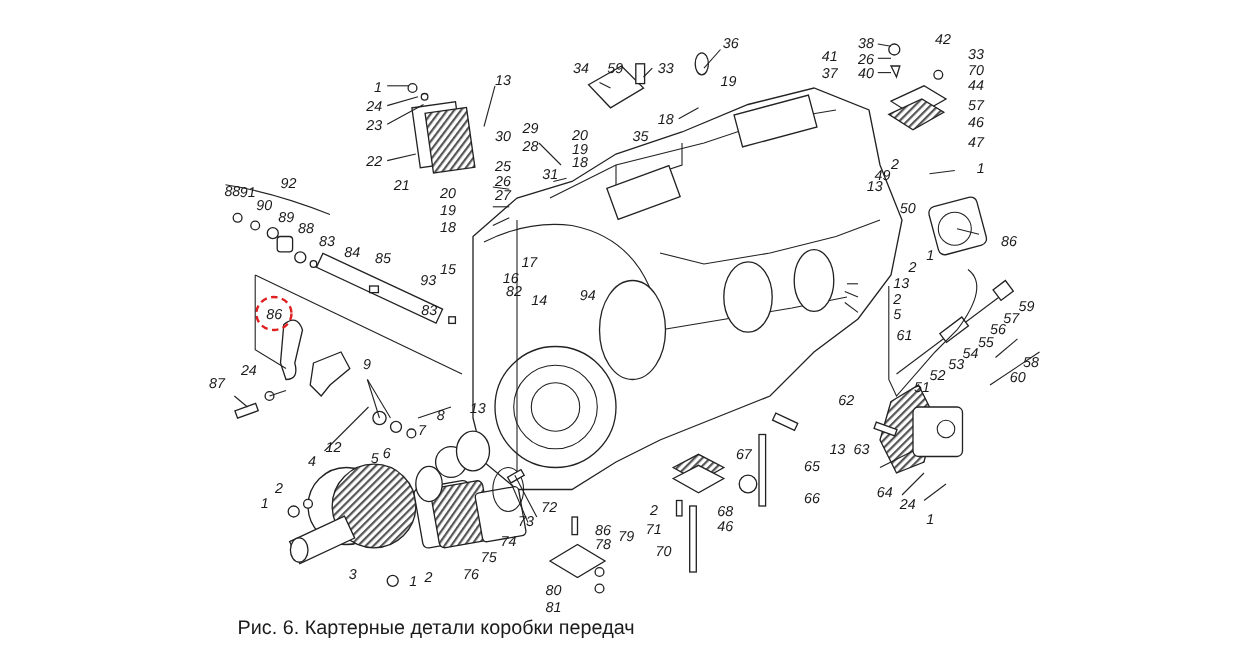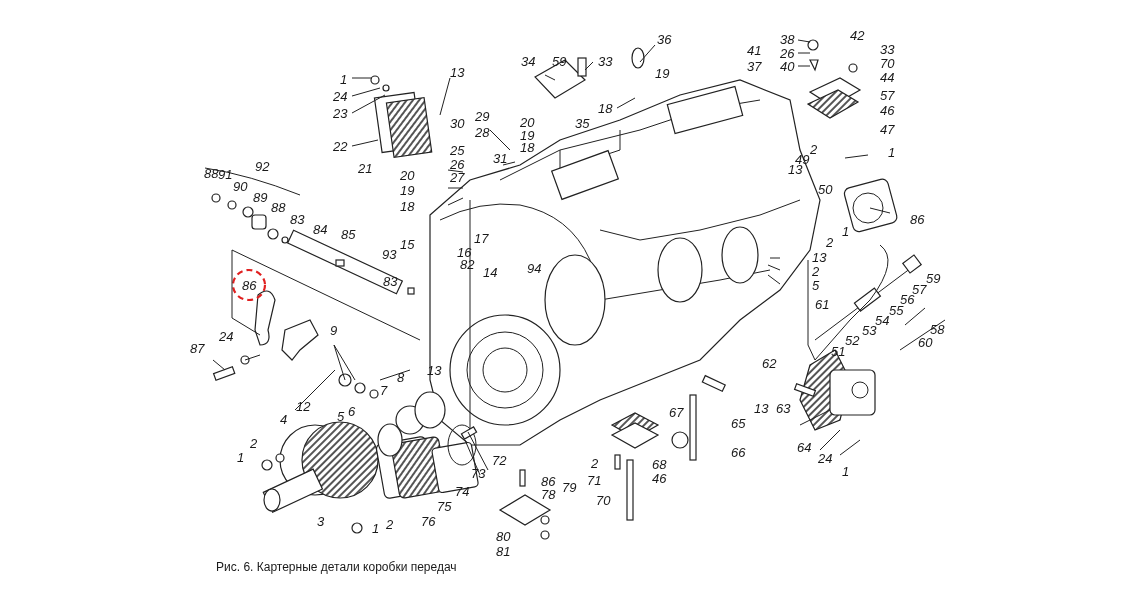--- a/index.html
+++ b/index.html
@@ -1,21 +1,21 @@
 <!DOCTYPE html>
 <html><head>
 <meta charset="utf-8">
 <style>
   html, body { margin: 0; padding: 0; background: #ffffff; }
   body { width: 1140px; height: 600px; position: relative; overflow: hidden;
          font-family: "Liberation Sans", sans-serif; color: #111; }
   #diagram { position: absolute; left: 0; top: 0; width: 1140px; height: 600px; }
   .lbl { position: absolute; font-family: "Liberation Sans", sans-serif; font-style: italic;
          font-size: 13px; color: #1a1a1a; line-height: 1; white-space: nowrap; }
-  .caption { position: absolute; left: 216px; top: 560px; font-size: 12px; color: #1a1a1a;
+  .caption { position: absolute; left: 216px; top: 560px; font-size: 18px; color: #1a1a1a;
              font-family: "Liberation Sans", sans-serif; }
   svg .ln { stroke: #222; stroke-width: 1; fill: none; }
   svg .part { stroke: #222; stroke-width: 1.2; fill: #fff; }
   svg .gasket { stroke: #222; stroke-width: 1.2; fill: url(#hatch); }
   svg .hl { stroke: #e02020; stroke-width: 2.2; fill: none; stroke-dasharray: 6 4; }
 </style>
 </head>
 <body>
 
 <svg id="diagram" viewBox="0 0 1140 600" xmlns="http://www.w3.org/2000/svg">

